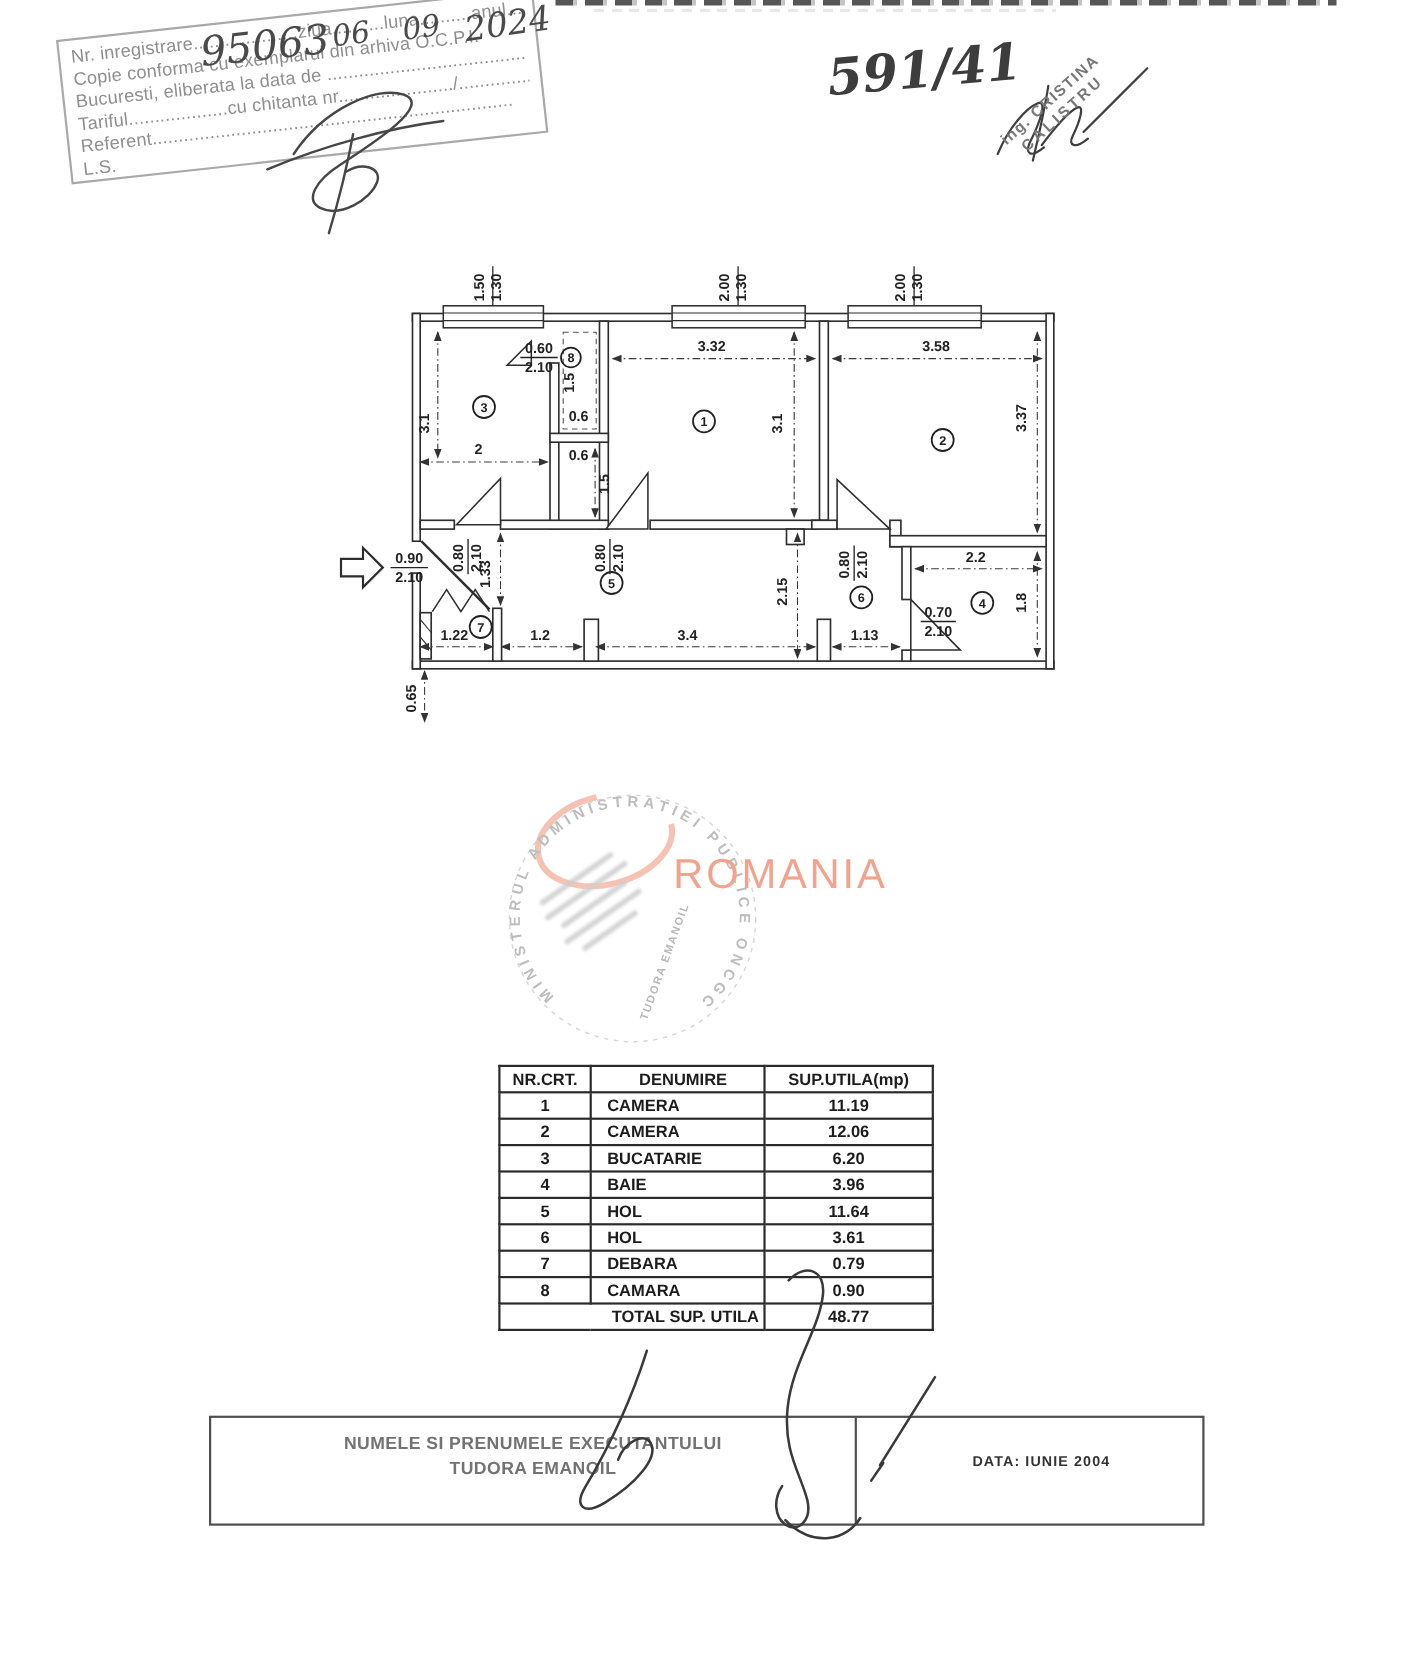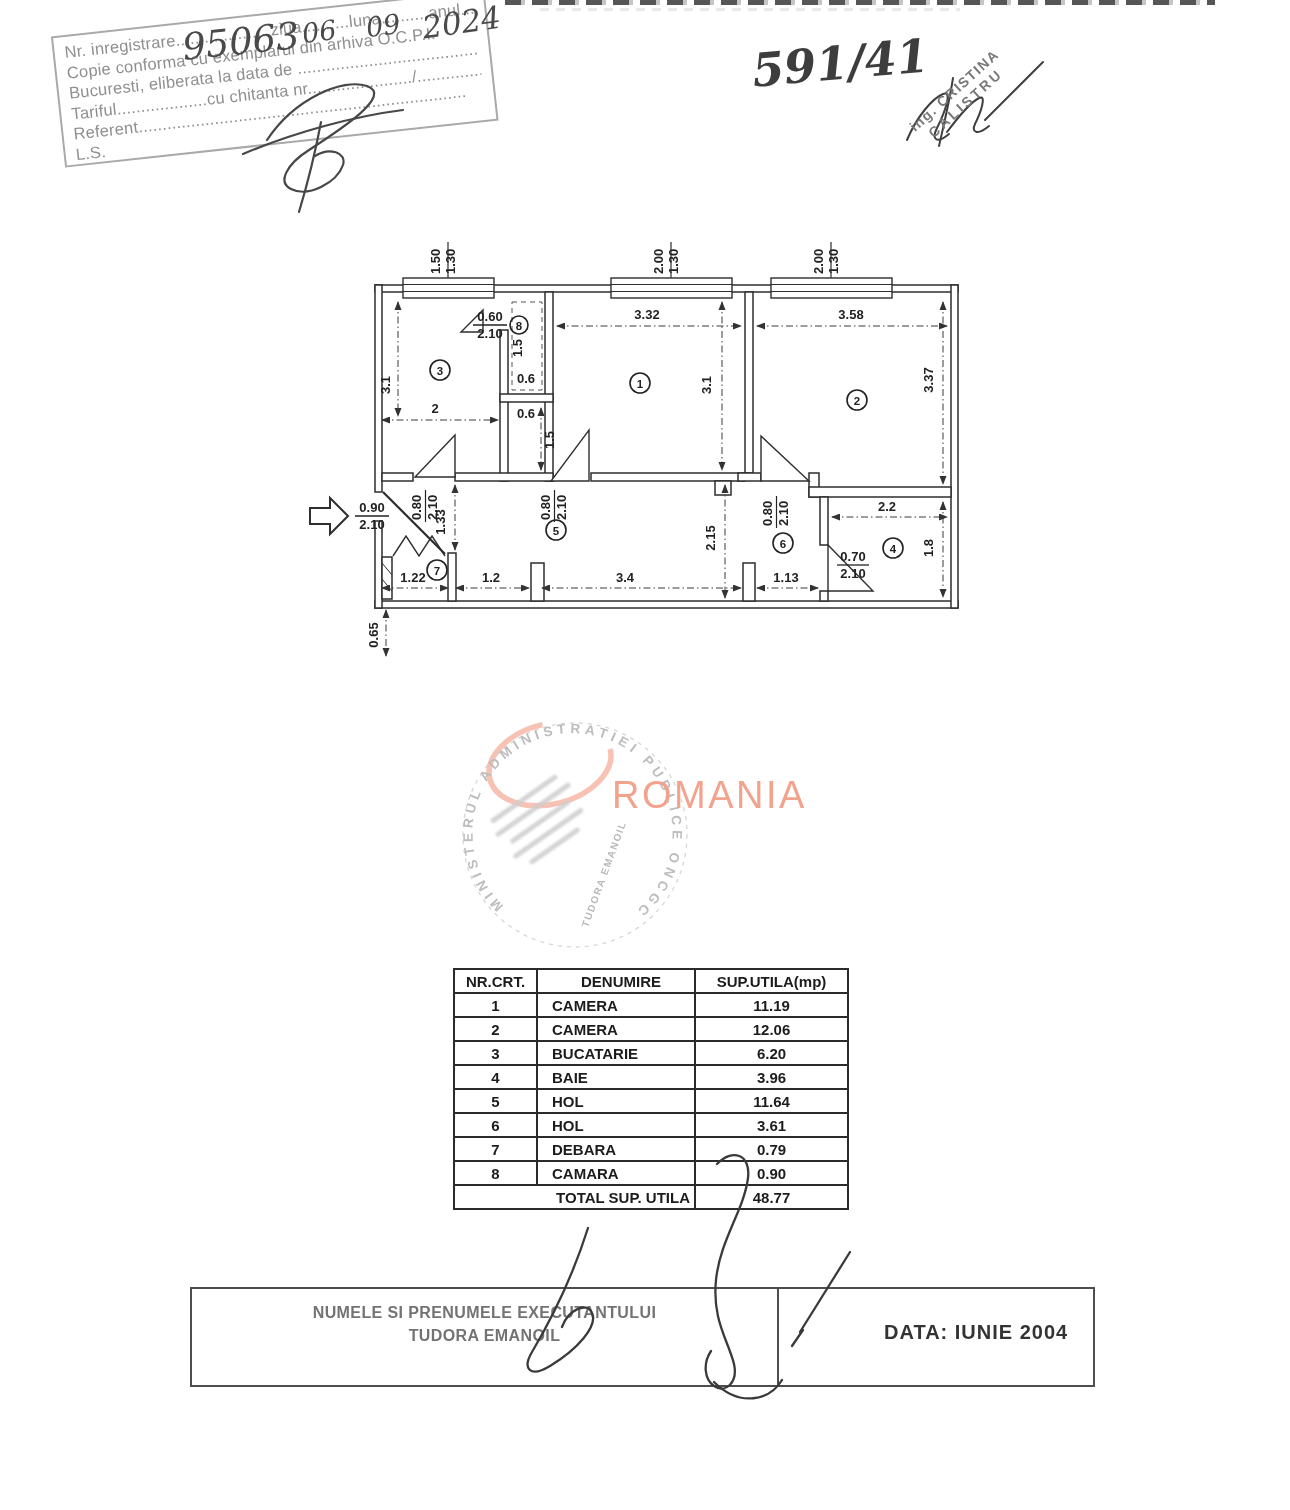--- a/index.html
+++ b/index.html
@@ -47,21 +47,21 @@
   .c2{width:138px;text-align:left;padding-left:14px !important;}
   .c3{width:143px;text-align:center;margin-top:40px;}
   .tot{text-align:right;}
   
   .footer-box{position:absolute;left:190px;top:1287px;width:905px;height:100px;
     border:2px solid #4e4e4e;box-sizing:border-box;}
   .footer-div{position:absolute;left:585px;top:0;width:2px;height:96px;background:#4e4e4e;}
   .footer-left{position:absolute;left:0;top:12px;width:585px;text-align:center;
     color:#737373;font-weight:bold;font-size:16px;line-height:23px;letter-spacing:.4px;}
   .footer-date{position:absolute;left:692px;top:32px;color:#333;font-weight:bold;
-    font-size:20px;letter-spacing:1px;white-space:nowrap;}
+    font-size:13px;letter-spacing:1px;white-space:nowrap;}
 </style>
 </head>
 <body>
 
 <div class="page">
 
   <div class="scan-band"></div>
   <div class="scan-band2"></div>
 
   <div class="reg-box">

